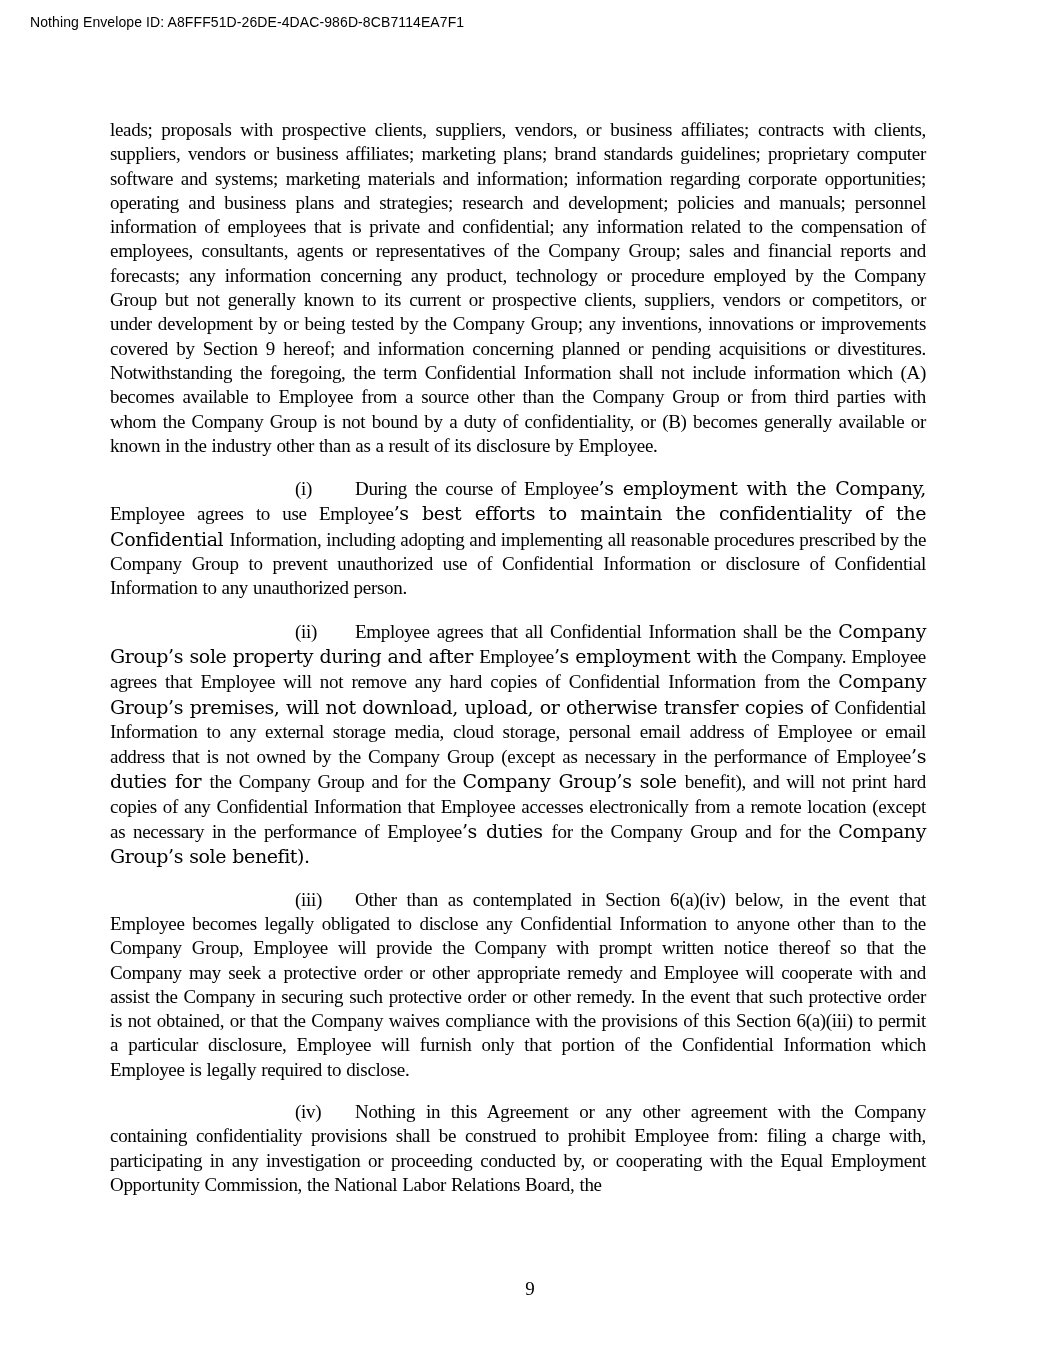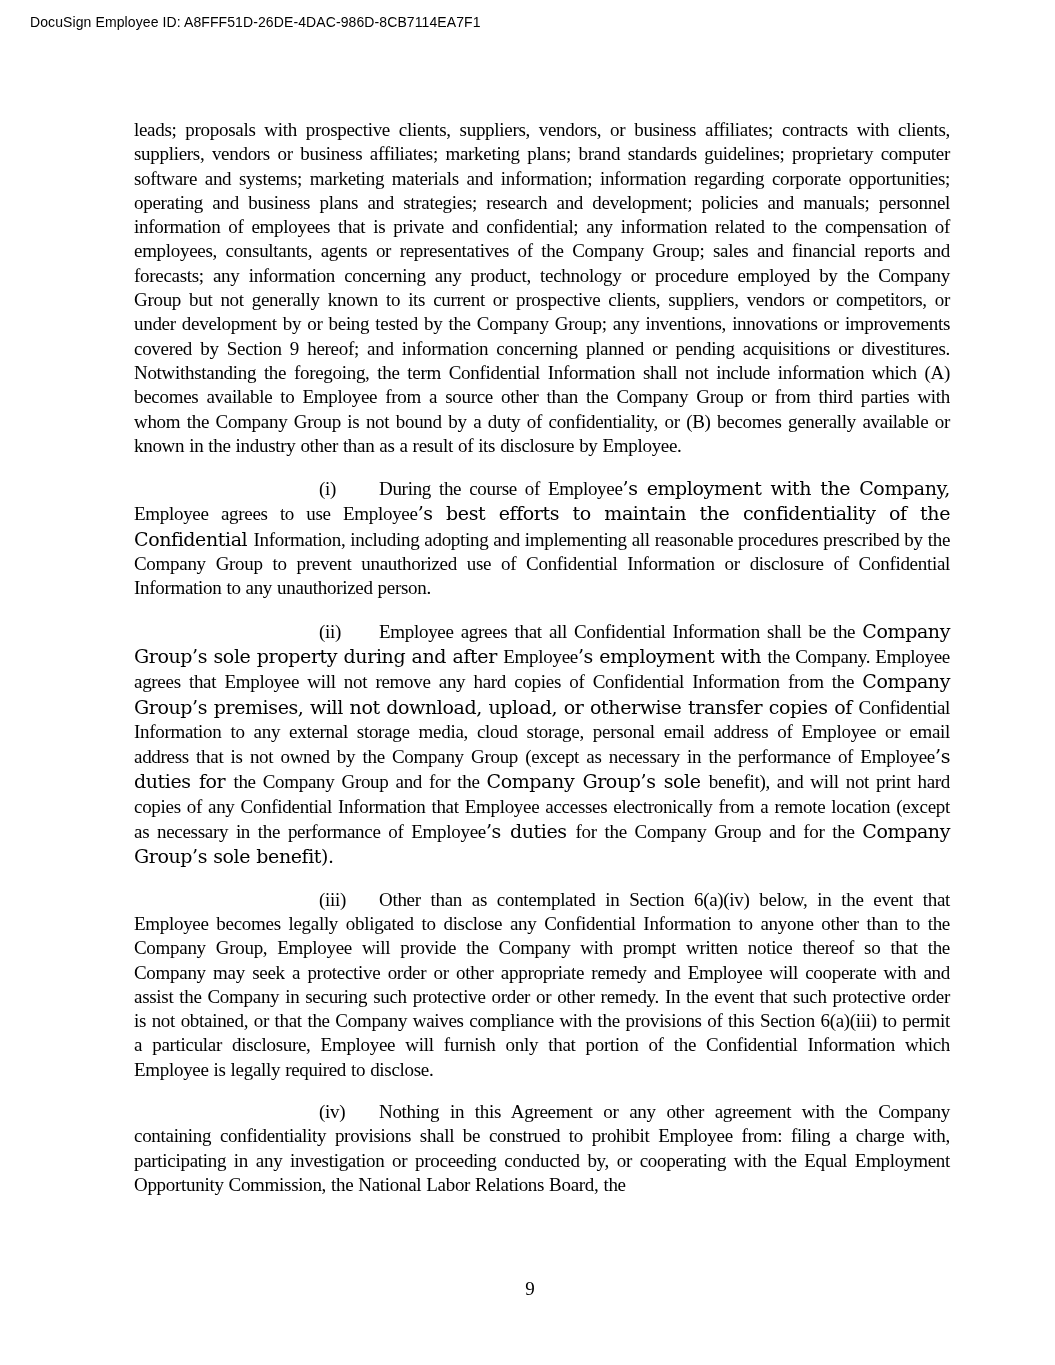--- a/index.html
+++ b/index.html
@@ -18,21 +18,21 @@
     top: 14px;
     left: 30px;
     font-family: "Liberation Sans", sans-serif;
     font-size: 14px;
     color: #000000;
     letter-spacing: 0.1px;
   }
   .doc-body {
     position: absolute;
     top: 118px;
-    left: 134px;
+    left: 110px;
     width: 816px;
     font-family: "Liberation Serif", serif;
     font-size: 19px;
     line-height: 24.3px;
     text-align: justify;
     letter-spacing: -0.3px;
     word-spacing: 0.5px;
   }
   .para { margin-bottom: 18px; }
   .para:last-child { margin-bottom: 12px; }
@@ -56,21 +56,21 @@
     text-align: center;
     font-family: "Liberation Serif", serif;
     font-size: 19px;
     color: #000000;
   }
 </style>
 </head>
 <body>
 
 <div class="page">
-  <div class="docusign-header">DocuSign Employee ID: A8FFF51D-26DE-4DAC-986D-8CB7114EA7F1</div>
+  <div class="docusign-header">Nothing Envelope ID: A8FFF51D-26DE-4DAC-986D-8CB7114EA7F1</div>
 
   <div class="doc-body">
       <p class="para"><span class="normal">leads; proposals with prospective clients, suppliers, vendors, or business affiliates; contracts with clients, suppliers, vendors or business affiliates; marketing plans; brand standards guidelines; proprietary computer software and systems; marketing materials and information; information regarding corporate opportunities; operating and business plans and strategies; research and development; policies and manuals; personnel information of employees that is private and confidential; any information related to the compensation of employees, consultants, agents or representatives of the Company Group; sales and financial reports and forecasts; any information concerning any product, technology or procedure employed by the Company Group but not generally known to its current or prospective clients, suppliers, vendors or competitors, or under development by or being tested by the Company Group; any inventions, innovations or improvements covered by Section 9 hereof; and information concerning planned or pending acquisitions or divestitures.  Notwithstanding the foregoing, the term Confidential Information shall not include information which (A) becomes available to Employee from a source other than the Company Group or from third parties with whom the Company Group is not bound by a duty of confidentiality, or (B) becomes generally available or known in the industry other than as a result of its disclosure by Employee.</span></p>
       <p class="para"><span class="marker">(i)</span><span class="normal">During the course of Employee</span><span class="alt">’s employment with the Company, </span><span class="normal">Employee agrees to use Employee</span><span class="alt">’s best efforts to maintain the confidentiality of the Confidential </span><span class="normal">Information, including adopting and implementing all reasonable procedures prescribed by the Company Group to prevent unauthorized use of Confidential Information or disclosure of Confidential Information to any unauthorized person.</span></p>
       <p class="para"><span class="marker">(ii)</span><span class="normal">Employee agrees that all Confidential Information shall be the </span><span class="alt">Company Group’s sole property during and after </span><span class="normal">Employee</span><span class="alt">’s employment with </span><span class="normal">the Company. Employee agrees that Employee will not remove any hard copies of Confidential Information from the </span><span class="alt">Company Group’s premises, will not download, upload, or otherwise transfer copies of </span><span class="normal">Confidential Information to any external storage media, cloud storage, personal email address of Employee or email address that is not owned by the Company Group (except as necessary in the performance of Employee</span><span class="alt">’s duties for </span><span class="normal">the Company Group and for the </span><span class="alt">Company Group’s sole </span><span class="normal">benefit), and will not print hard copies of any Confidential Information that Employee accesses electronically from a remote location (except as necessary in the performance of Employee</span><span class="alt">’s duties </span><span class="normal">for the Company Group and for the </span><span class="alt">Company Group’s sole benefit).</span></p>
       <p class="para"><span class="marker">(iii)</span><span class="normal">Other than as contemplated in Section 6(a)(iv) below, in the event that Employee becomes legally obligated to disclose any Confidential Information to anyone other than to the Company Group, Employee will provide the Company with prompt written notice thereof so that the Company may seek a protective order or other appropriate remedy and Employee will cooperate with and assist the Company in securing such protective order or other remedy.  In the event that such protective order is not obtained, or that the Company waives compliance with the provisions of this Section 6(a)(iii) to permit a particular disclosure, Employee will furnish only that portion of the Confidential Information which Employee is legally required to disclose.</span></p>
       <p class="para"><span class="marker">(iv)</span><span class="normal">Nothing in this Agreement or any other agreement with the Company containing confidentiality provisions shall be construed to prohibit Employee from: filing a charge with, participating in any investigation or proceeding conducted by, or cooperating with the Equal Employment Opportunity Commission, the National Labor Relations Board, the</span></p>
     </div>
 
   <div class="page-number">9</div>

